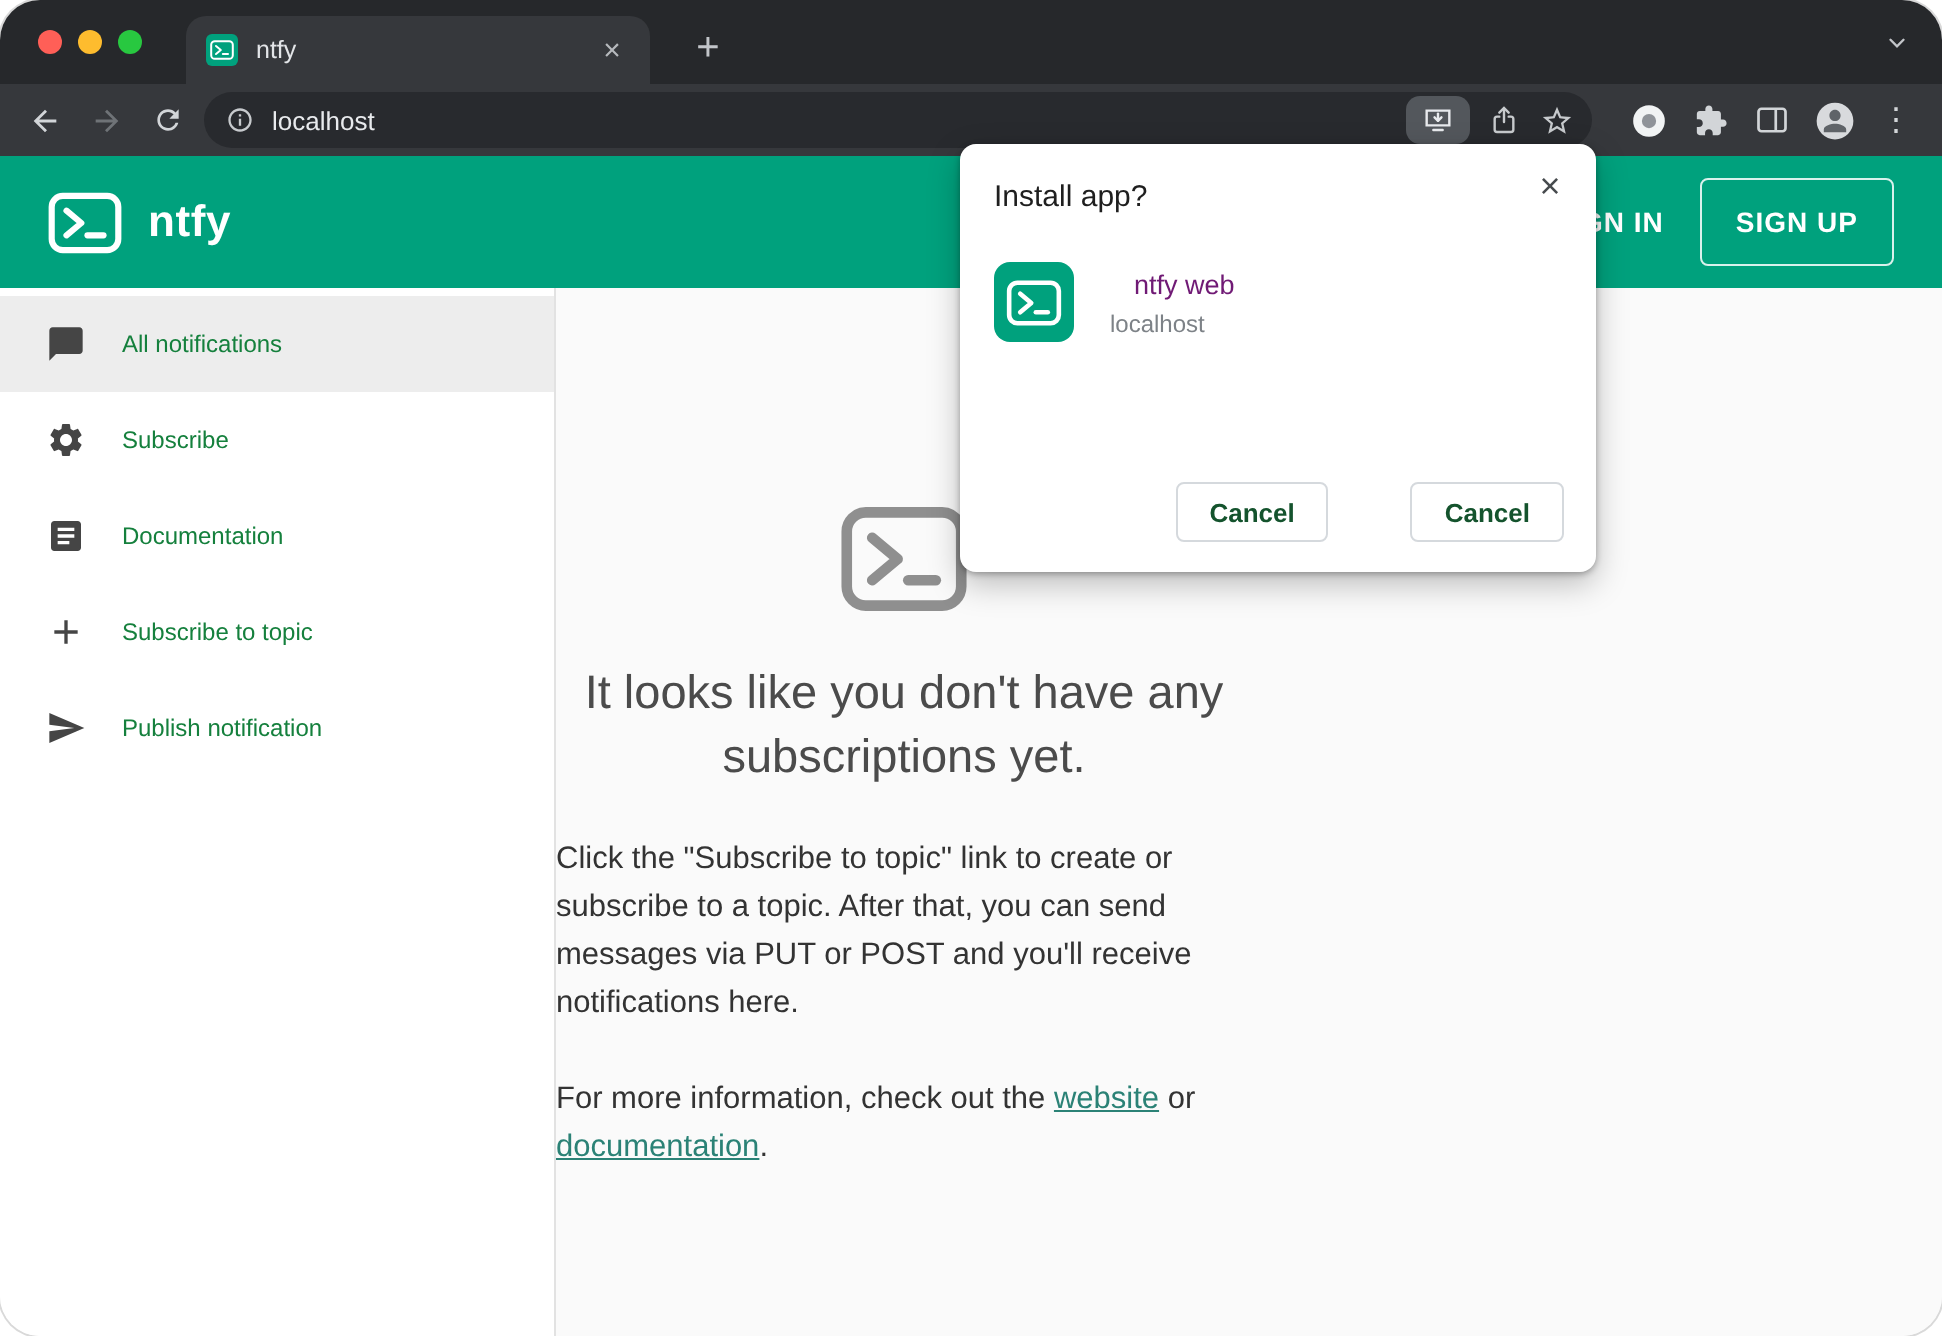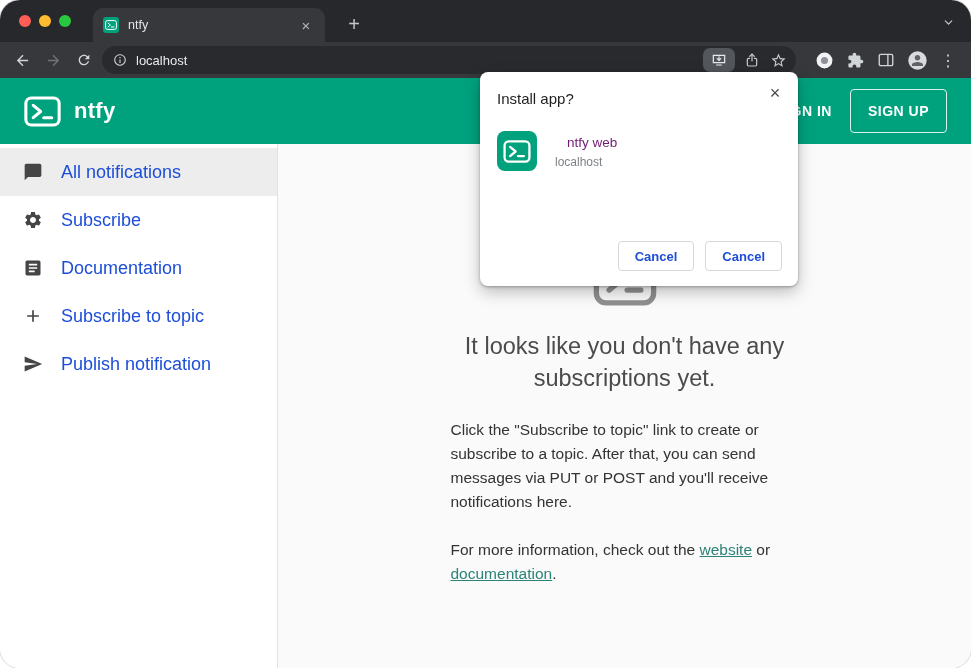--- a/index.html
+++ b/index.html
@@ -40,39 +40,39 @@
   .spacer { flex:1; }
   .sign-in { color:#fff; font-size:14px; font-weight:600; letter-spacing:.5px; margin-right:18px; cursor:default; }
   .sign-up { color:#fff; font-size:14px; font-weight:600; letter-spacing:.5px; border:1.5px solid rgba(255,255,255,.85); border-radius:4px; padding:13px 17px; background:transparent; cursor:default; }
 
   
   .app-body { position:absolute; top:144px; left:0; right:0; bottom:0; display:flex; }
   .sidebar { width:278px; background:#fff; border-right:1px solid #e2e2e2; padding-top:4px; flex:0 0 auto; }
   .side-item { height:48px; display:flex; align-items:center; padding-left:23px; gap:9px; cursor:default; }
   .side-item.selected { background:#ededed; }
   .side-icon { width:20px; height:20px; color:#454545; display:flex; align-items:center; justify-content:center; flex:0 0 auto; margin-right:9px; }
-  .side-label { font-size:18px; color:#1d4ed8; }
-
-  .main { flex:1; background:#fafafa; display:flex; flex-direction:column; align-items:center; }
+  .side-label { font-size:12px; color:#15803d; }
+
+  .main { flex:1; background:#fafafa; display:flex; flex-direction:column; align-items:flex-start; }
   .empty { width:348px; margin-top:109px; }
   .big-icon { display:block; margin:0 auto; width:64px; height:53px; color:#8f8f8f; }
   .empty h2 { font-size:23.5px; font-weight:400; color:#4b4b4b; text-align:center; line-height:32px; margin:24px -25px 0; }
   .empty p { font-size:15.5px; color:#333; line-height:24px; margin:24px 0 0; }
   .empty p.more { }
   .empty a { color:#2b8276; text-decoration:underline; cursor:pointer; }
 
   
   .install-dialog { position:absolute; left:480px; top:72px; width:318px; height:214px; background:#fff; border-radius:8px; z-index:10; box-shadow:0 1px 3px rgba(0,0,0,.3), 0 6px 16px rgba(0,0,0,.25); }
   .dlg-title { position:absolute; left:17px; top:18px; font-size:15px; color:#1f1f1f; }
   .dlg-close { position:absolute; right:11px; top:9px; font-size:18px; color:#474b4e; width:24px; height:24px; display:flex; align-items:center; justify-content:center; }
   .dlg-icon { position:absolute; left:17px; top:59px; width:40px; height:40px; border-radius:8px; background:#00a17d; display:flex; align-items:center; justify-content:center; }
   .dlg-app { position:absolute; left:75px; top:63px; font-size:13.5px; color:#701a75;margin-left:12px; }
   .dlg-origin { position:absolute; left:75px; top:83px; font-size:12px; color:#7d8287; }
   .dlg-buttons { position:absolute; right:16px; bottom:15px; display:flex; gap:11px; }
-  .dlg-btn { height:30px; padding:0 16px; border:1px solid #d5d9dd; border-radius:4px; background:#fff; color:#1d4ed8; font-size:13px; font-weight:600; display:flex; align-items:center; font-family:"Liberation Sans", sans-serif; }
+  .dlg-btn { height:30px; padding:0 16px; border:1px solid #d5d9dd; border-radius:4px; background:#fff; color:#14532d; font-size:13px; font-weight:600; display:flex; align-items:center; font-family:"Liberation Sans", sans-serif;margin-left:30px; }
 </style>
 </head>
 <body>
 
 <svg width="0" height="0" style="position:absolute">
   <defs>
     <symbol id="ntfy-term" viewBox="0 0 60 50">
       <rect x="3" y="3" width="54" height="44" rx="9" fill="none" stroke="currentColor" stroke-width="5"></rect>
       <polyline points="15,15 27,25 15,35" fill="none" stroke="currentColor" stroke-width="5" stroke-linecap="round" stroke-linejoin="round"></polyline>
       <line x1="32" y1="35" x2="45" y2="35" stroke="currentColor" stroke-width="5" stroke-linecap="round"></line>

